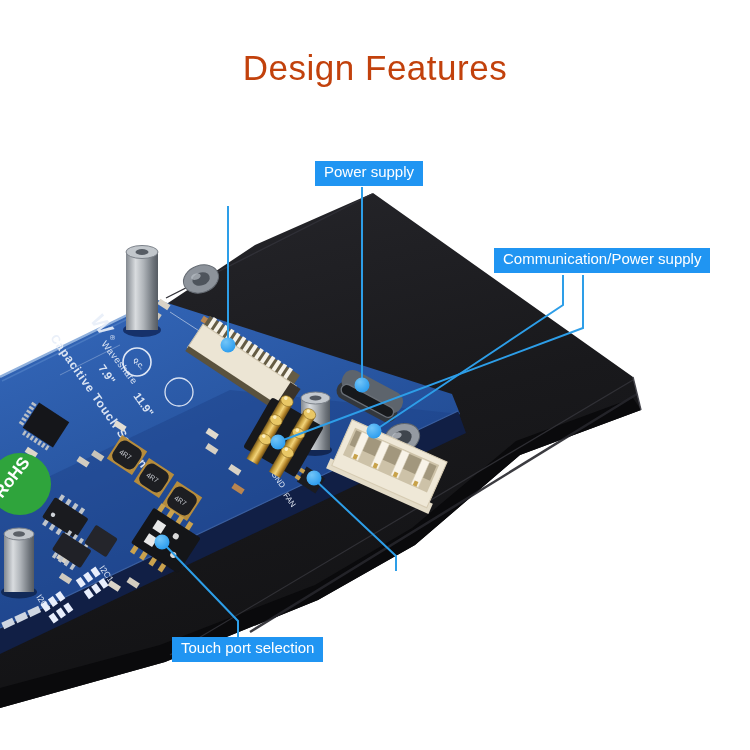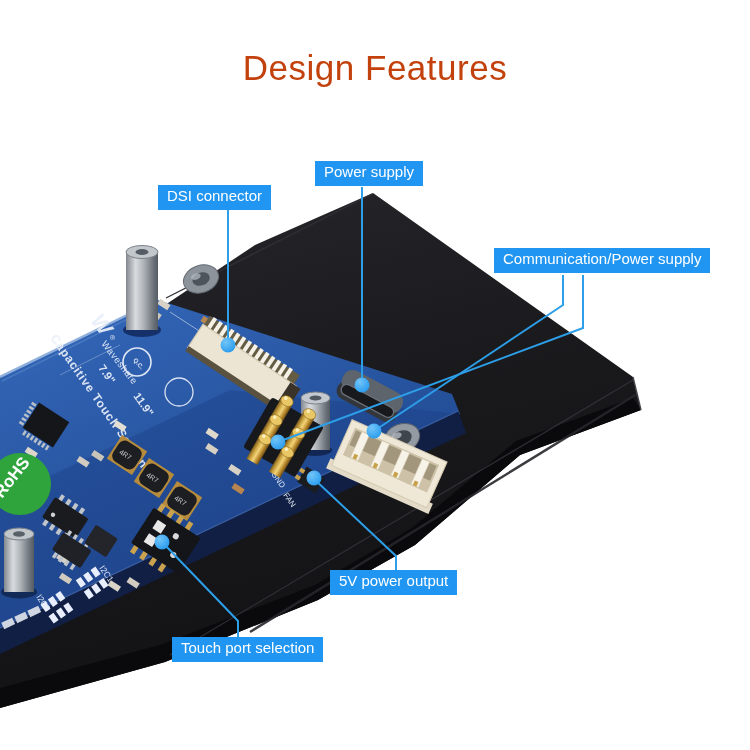--- a/index.html
+++ b/index.html
@@ -367,18 +367,16 @@
       <circle cx="362" cy="385" r="7.5"></circle>
       <circle cx="374" cy="431" r="7.5"></circle>
       <circle cx="278" cy="442" r="7.5"></circle>
       <circle cx="314" cy="478" r="7.5"></circle>
       <circle cx="162" cy="542" r="7.5"></circle>
     </g>
   </svg>
 
   <div class="page-title">Design Features</div>
 
-  <div class="callout" style="left:158px;top:185px;">DSI connector</div>
   <div class="callout" style="left:315px;top:161px;">Power supply</div>
   <div class="callout" style="left:494px;top:248px;">Communication/Power supply</div>
-  <div class="callout" style="left:330px;top:570px;">5V power output</div>
   <div class="callout" style="left:172px;top:637px;padding-left:9px;">Touch port selection</div>
 </div>
 
 </body></html>

